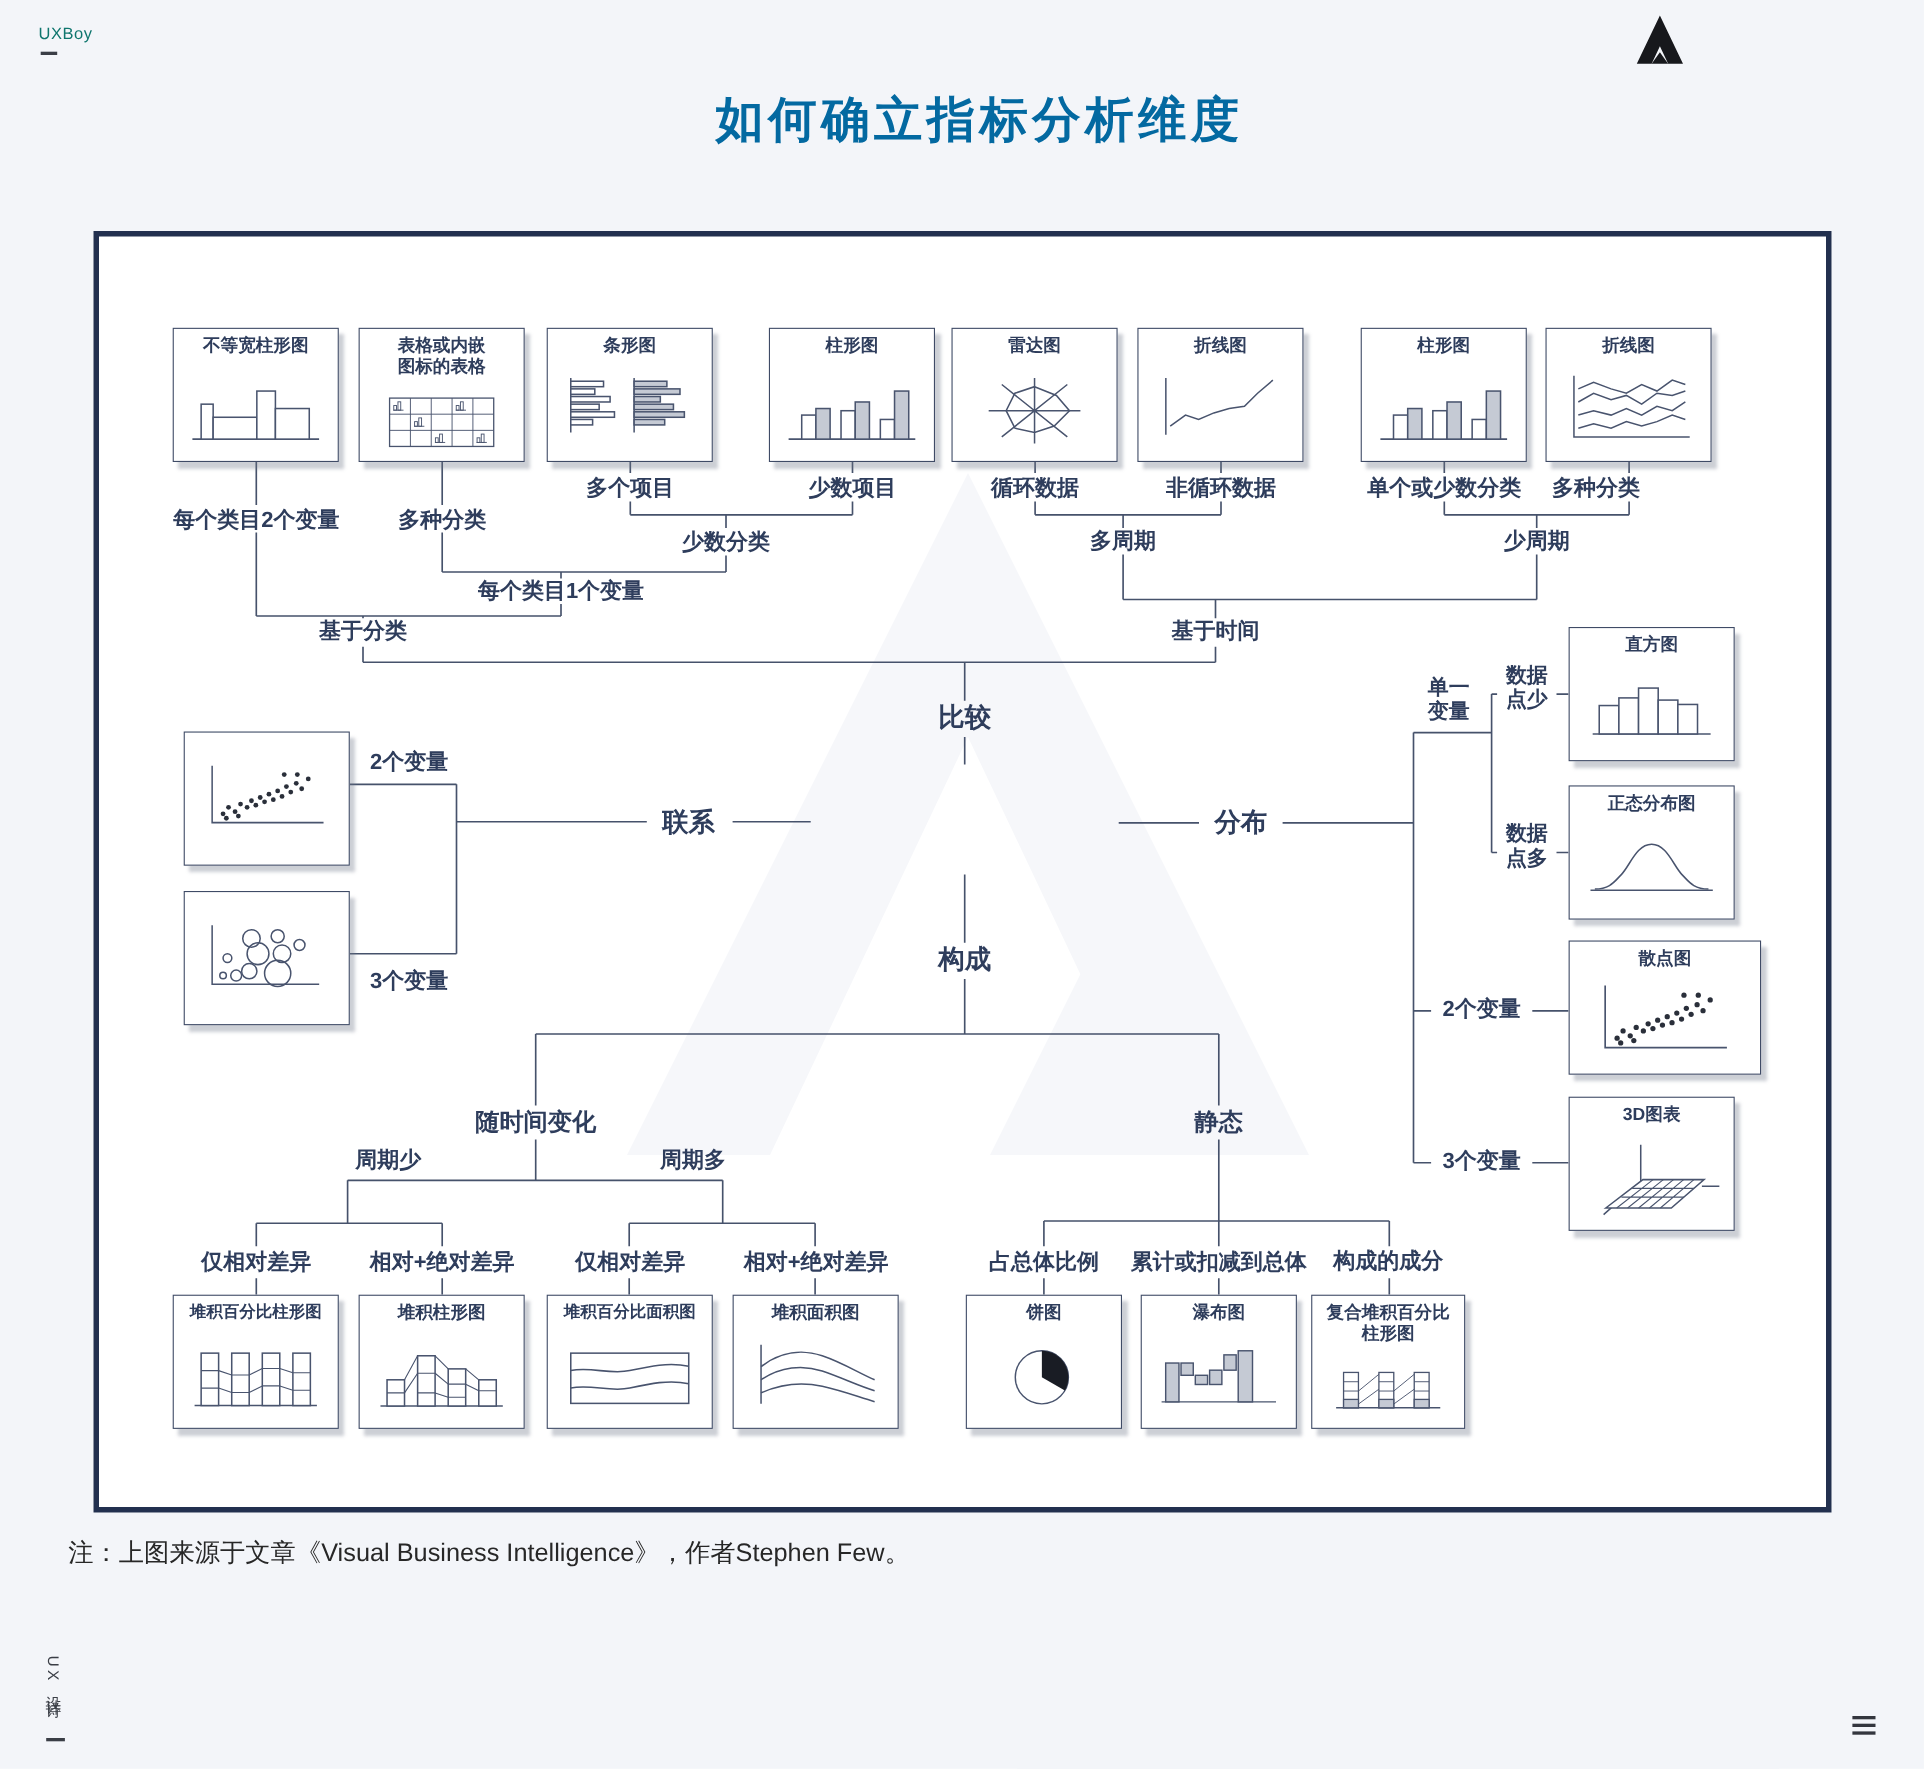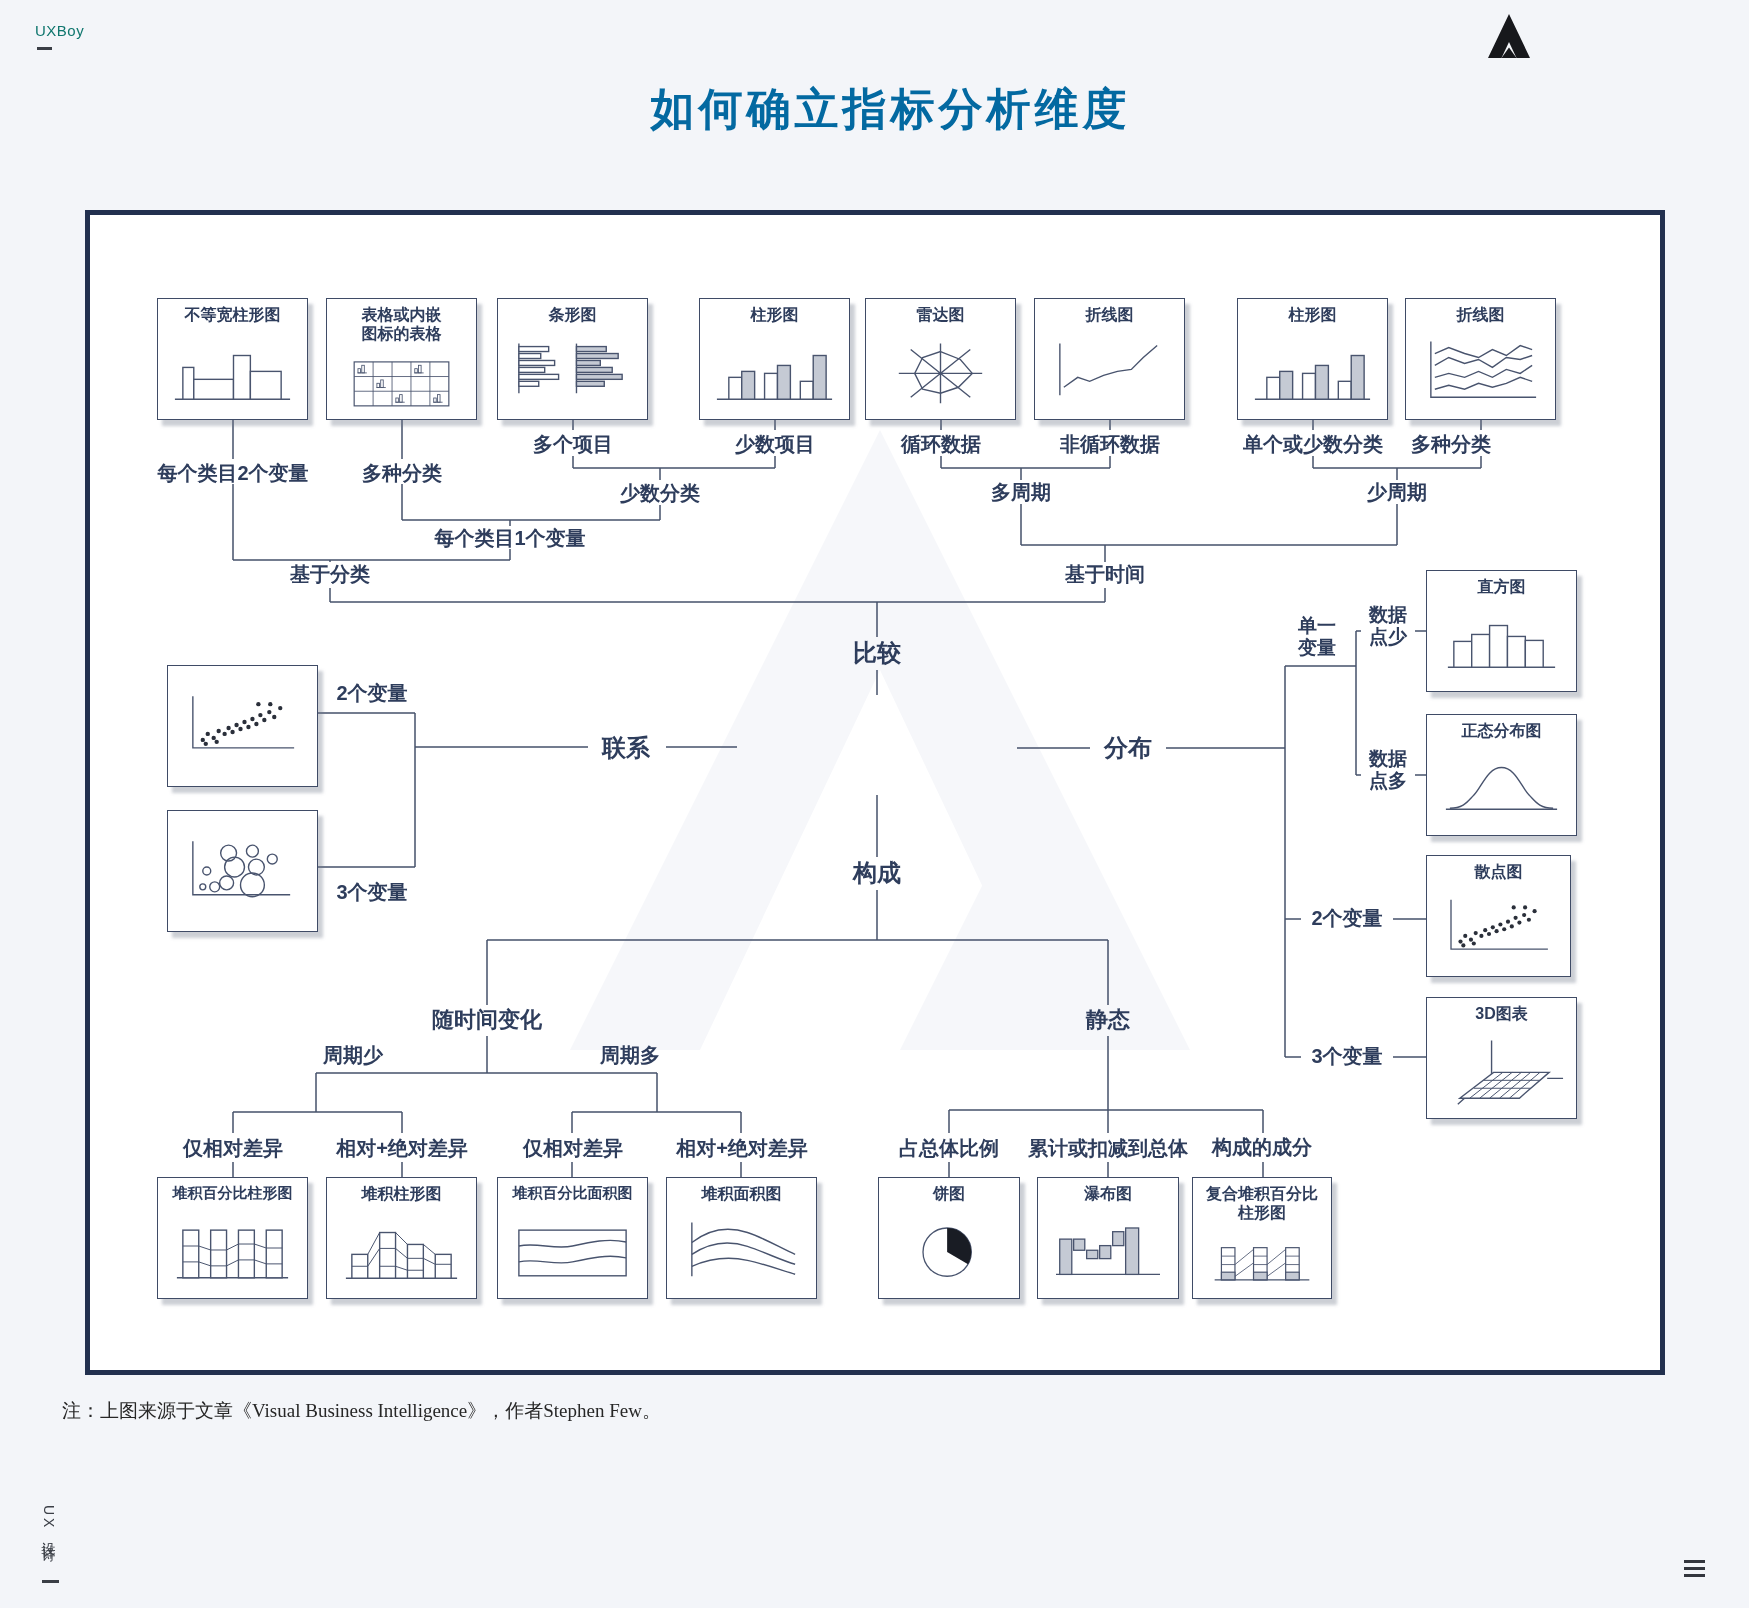--- a/index.html
+++ b/index.html
@@ -30,21 +30,21 @@
   .thumb .fw { fill:#ffffff; }
   .thumb .fg { fill:#c5cad4; }
   .thumb .dot { fill:#2a2f3a; stroke:none; }
   .thumb .dark { fill:#191c24; stroke:none; }
   .thumb .thin { stroke-width:1; }
   .lbl { position:absolute; text-align:center; font-weight:bold; color:#2e3d5c;
     line-height:1.15; white-space:pre-line; }
   .center-box { position:absolute; left:647px; top:480px; width:280px; height:100px;
     border:1.6px solid #3f4b66; background:#fff; display:flex; align-items:center; justify-content:center;
     font-size:31px; font-weight:bold; color:#2e3d5c; letter-spacing:2px; }
-  .footer-note { position:absolute; left:62px; top:1388px; font-size:19px; color:#272727; line-height:46px;font-family:Liberation Serif, serif; }
+  .footer-note { position:absolute; left:62px; top:1388px; font-size:23px; color:#272727; line-height:46px; }
   .footer-note .ind { padding-left:55px; }
   .v-brand { position:absolute; left:40px; top:1505px; writing-mode:vertical-rl;
     font-size:14px; color:#3a3e46; letter-spacing:3px; }
   .v-dash { position:absolute; left:42px; top:1580px; width:17px; height:2.5px; background:#3a3e46; }
   .hamburger { position:absolute; left:1684px; top:1560px; cursor:pointer; }
   .hamburger div { width:21px; height:2.6px; background:#33363e; margin-bottom:4.4px; }
 </style>
 </head>
 <body>
 
@@ -243,21 +243,21 @@
           <rect class="fw" x="94" y="39" width="18" height="27"></rect>
         </svg>
       </div>
       <div class="card" style="left: 1336px; top: 499px; width: 151px; height: 122px;">
         <div class="card-title">正态分布图</div>
         <svg viewBox="0 0 140 80" preserveAspectRatio="xMidYMid meet" class="thumb">
           <path d="M14,64 H126"></path>
           <path d="M18,63 C32,63 36,56 42,50 C50,42 56,22 70,22 C84,22 90,42 98,50 C104,56 108,63 122,63"></path>
         </svg>
       </div>
-      <div class="card" style="left: 1336px; top: 640px; width: 145px; height: 122px; align-items: center;">
+      <div class="card" style="left: 1336px; top: 640px; width: 175px; height: 122px; align-items: center;">
         <div class="card-title">散点图</div>
         <svg viewBox="0 0 140 80" preserveAspectRatio="xMidYMid meet" class="thumb">
           <path d="M20,12 V64 H122"></path>
           <circle class="dot" cx="30" cy="56" r="2.2"></circle>
           <circle class="dot" cx="35" cy="50" r="2.2"></circle>
           <circle class="dot" cx="41" cy="54" r="2.2"></circle>
           <circle class="dot" cx="46" cy="47" r="2.2"></circle>
           <circle class="dot" cx="52" cy="50" r="2.2"></circle>
           <circle class="dot" cx="56" cy="44" r="2.2"></circle>
           <circle class="dot" cx="60" cy="48" r="2.2"></circle>

